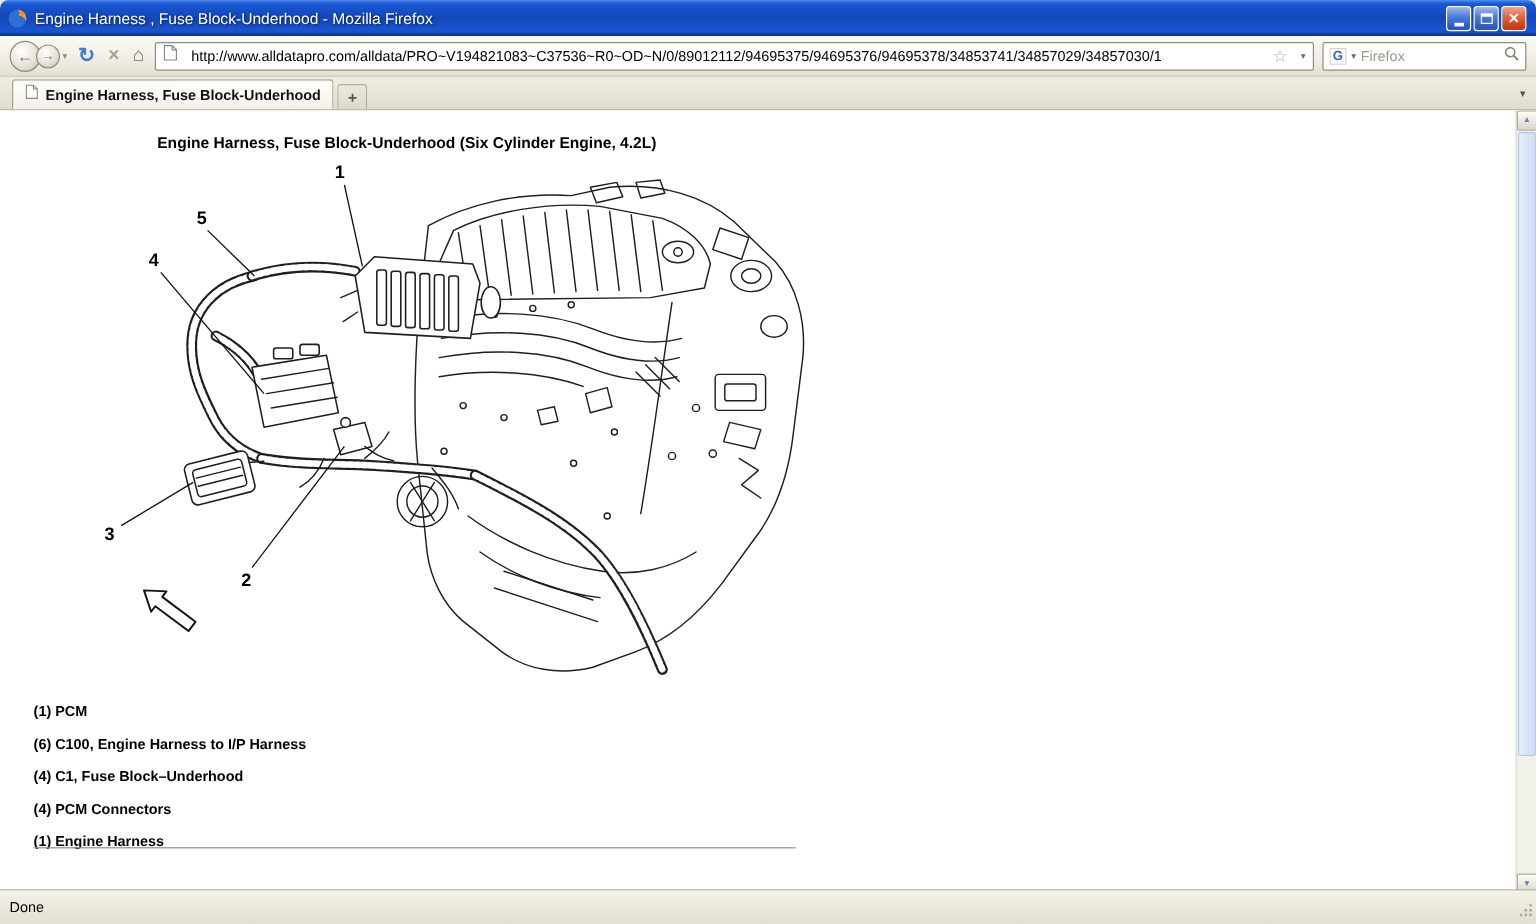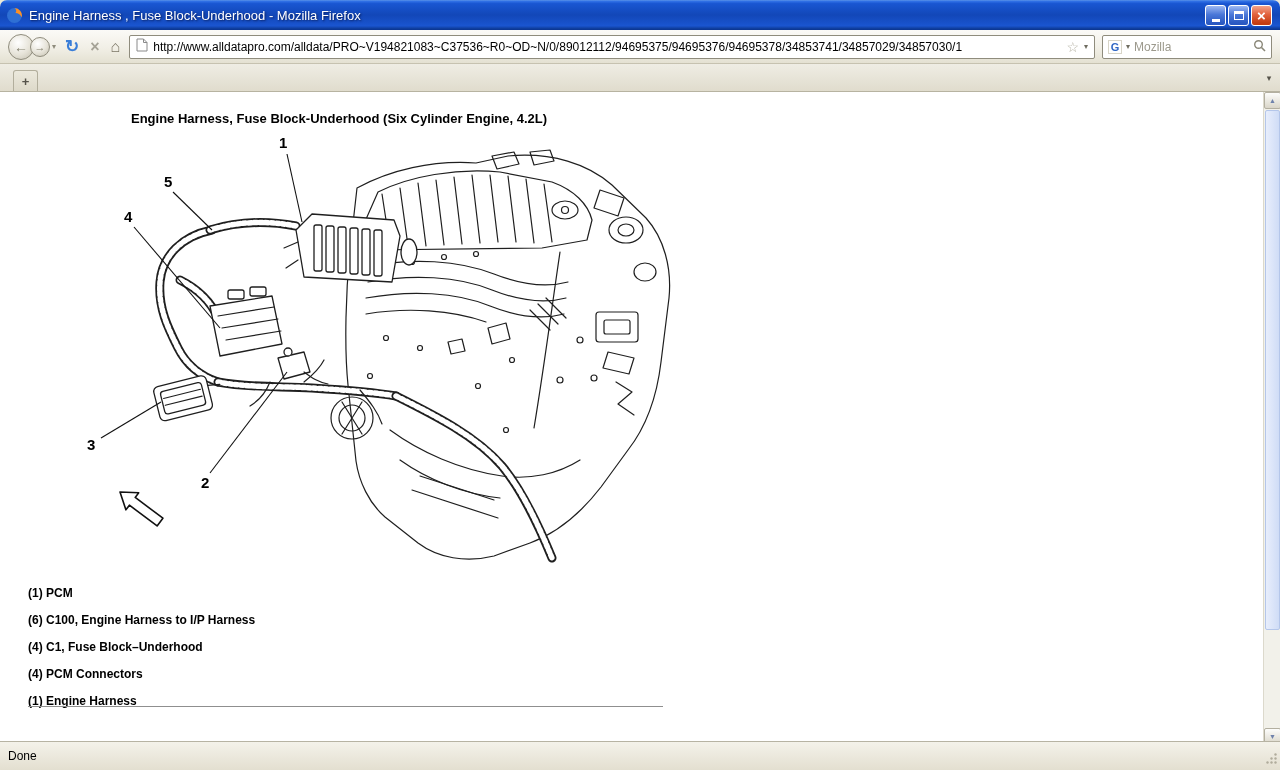--- a/index.html
+++ b/index.html
@@ -32,21 +32,21 @@
     background: radial-gradient(circle at 38% 32%, #ffffff 0%, #e6e3d8 55%, #c2beae 100%);
     color: #84816f; font-weight: bold; display: flex; align-items: center; justify-content: center; padding: 0; }
   .btn-back { width: 26px; height: 26px; font-size: 14px; }
   .btn-fwd { width: 20px; height: 20px; font-size: 11px; margin-left: -4px; }
   .nav-drop { color: #8f8c7d; font-size: 8px; margin-left: 2px; border: none; background: none; }
   .iconbtn { background: none; border: none; font-weight: bold; padding: 0 2px; }
   .btn-reload { color: #3a7ed8; font-size: 17px; }
   .btn-stop { color: #a5a296; font-size: 16px; }
   .btn-home { color: #7b7666; font-size: 16px; }
   .urlbar { flex: 1; height: 24px; background: #fff; border: 1px solid #8f8c7d; border-radius: 2px;
-    display: flex; align-items: center; padding: 0 6px; gap: 5px; min-width: 0; }
+    display: flex; align-items: center; padding: 0 6px; gap: 11px; min-width: 0; }
   .url-text { flex: 1; font-size: 12px; color: #000; white-space: nowrap; overflow: hidden; }
   .star { color: #b5b2a4; font-size: 14px; line-height: 1; }
   .small-drop { color: #6f6c60; font-size: 8px; }
   .searchbox { width: 170px; height: 24px; background: #fff; border: 1px solid #8f8c7d; border-radius: 2px;
     display: flex; align-items: center; padding: 0 5px; gap: 4px; flex: none; }
   .g-icon { color: #2f66c4; font-weight: bold; font-size: 11px; border: 1px solid #d8d5c8; background: #fff;
     width: 14px; height: 14px; display: flex; align-items: center; justify-content: center; flex: none; }
   .search-ph { flex: 1; color: #9c998c; font-size: 12px; }
 
   
@@ -137,31 +137,40 @@
           </svg>
       </span>
       <span class="url-text">http://www.alldatapro.com/alldata/PRO~V194821083~C37536~R0~OD~N/0/89012112/94695375/94695376/94695378/34853741/34857029/34857030/1</span>
       <span class="star">☆</span>
       <span class="small-drop">▾</span>
     </div>
 
     <div class="searchbox">
       <span class="g-icon">G</span>
       <span class="small-drop">▾</span>
-      <span class="search-ph">Mozilla</span>
+      <span class="search-ph">Firefox</span>
       <span class="magnifier">
         <svg width="13" height="13" viewBox="0 0 13 13">
             <circle cx="5.5" cy="5.5" r="3.8" fill="none" stroke="#8a8778" stroke-width="1.4"></circle>
             <line x1="8.5" y1="8.5" x2="12" y2="12" stroke="#8a8778" stroke-width="1.6"></line>
           </svg>
       </span>
     </div>
   </div>
 
   <div class="tabstrip">
+    <div class="tab">
+      <span class="tab-favicon">
+        <svg width="11" height="13" viewBox="0 0 12 14">
+            <path d="M1,1 h6.5 l3.5,3.5 v8.5 h-10 z" fill="#fff" stroke="#8a8a8a"></path>
+            <path d="M7.5,1 v3.5 h3.5" fill="none" stroke="#8a8a8a"></path>
+          </svg>
+      </span>
+      <span class="tab-label">Engine Harness, Fuse Block-Underhood</span>
+    </div>
     <button class="newtab">+</button>
     <button class="tablist-btn">▾</button>
   </div>
 
   <div class="content">
     <h1 class="heading">Engine Harness, Fuse Block-Underhood (Six Cylinder Engine, 4.2L)</h1>
 
     <svg class="diagram" width="620" height="445" viewBox="0 0 620 445">
 
       <g class="line">

